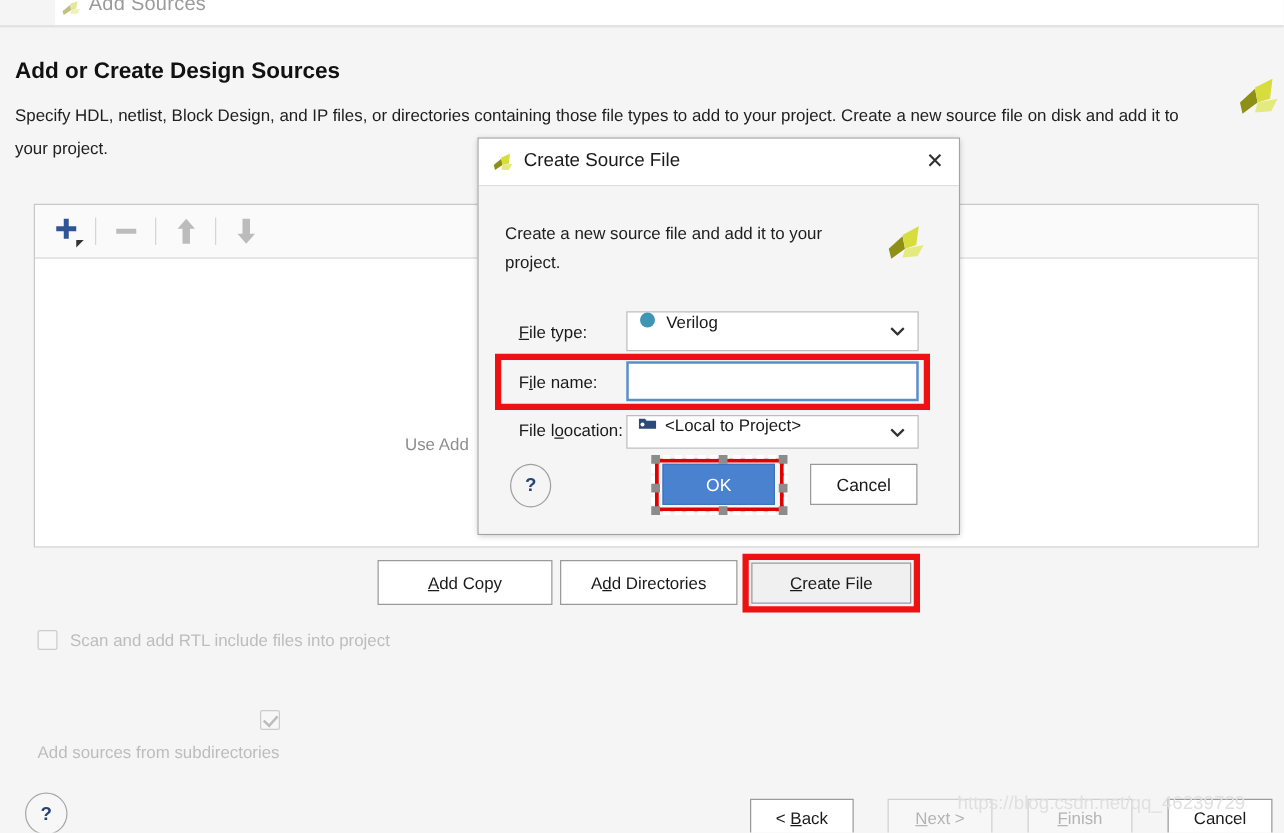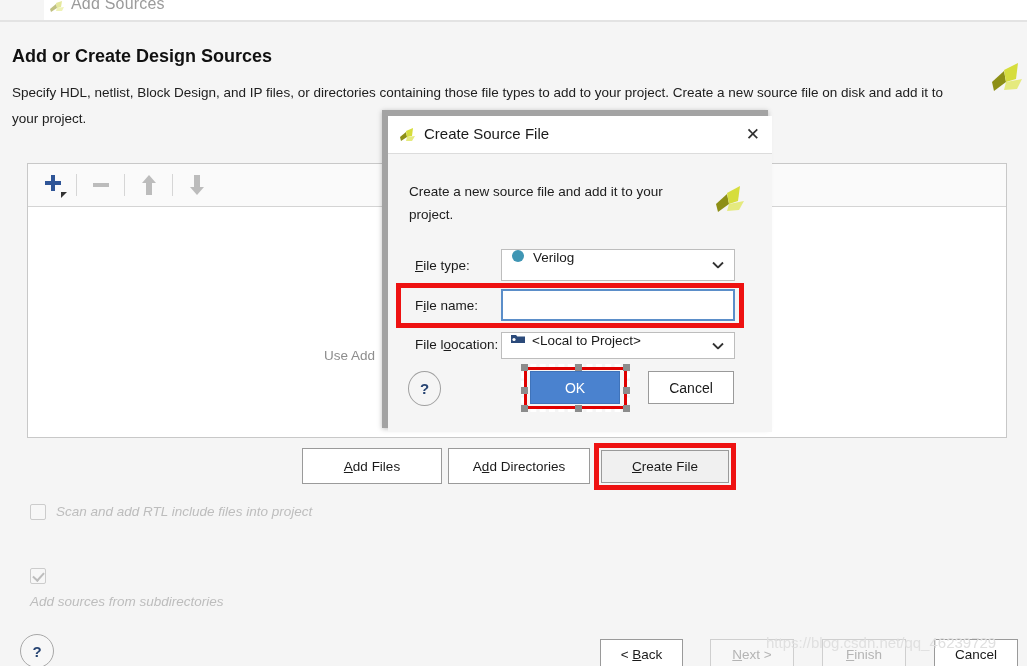--- a/index.html
+++ b/index.html
@@ -87,21 +87,21 @@
 
   #add-files-btn{position:absolute;left:302px;top:448px;width:140px;height:36px;}
   #add-dirs-btn{position:absolute;left:448px;top:448px;width:142px;height:36px;}
   #create-file-btn{position:absolute;left:601px;top:450px;width:128px;height:33px;}
   #create-file-hl{
     position:absolute;left:594px;top:443px;width:142px;height:47px;
     border:5px solid #ee1111;box-sizing:border-box;
   }
 
   
-  .chkrow{position:absolute;left:30px;display:flex;align-items:flex-start;gap:10px;font-style:italic;}
+  .chkrow{position:absolute;left:30px;display:flex;align-items:flex-end;gap:10px;}
   .chkbox{
     width:16px;height:16px;box-sizing:border-box;
     border:1px solid #cccccc;background:#f7f7f7;border-radius:2px;
     position:relative;
   }
   .chkbox.checked::after{
     content:"";position:absolute;left:4px;top:1px;
     width:5px;height:9px;border:solid #bdbdbd;border-width:0 2px 2px 0;
     transform:rotate(42deg);
   }
@@ -122,21 +122,21 @@
   .watermark{
     position:absolute;left:766px;top:634px;
     font-size:15px;color:#e0e0e0;white-space:nowrap;
     pointer-events:none;user-select:none;
   }
 
   
   .dialog{
     position:absolute;left:382px;top:110px;width:386px;height:318px;
     background:#f0f0f0;
-    border:6px solid #a3a3a3;
+    border:1px solid #a3a3a3;
     box-sizing:border-box;
     box-shadow:0 1px 5px rgba(0,0,0,.25);
   }
   .dlg-titlebar{
     position:absolute;left:0;top:0;width:384px;height:38px;
     background:#ffffff;border-bottom:1px solid #dcdcdc;box-sizing:border-box;
   }
   .dlg-ticon{position:absolute;left:10px;top:9px;width:20px;height:20px;}
   .dlg-title{
     position:absolute;left:36px;top:9px;
@@ -287,21 +287,21 @@
         </svg>
       </div>
     </div>
 
     <div class="panel-body">
       <div class="panel-hint">Use Add</div>
     </div>
   </div>
 
   <div class="btn" id="add-files-btn">
-    <span><span class="ul">A</span><span>dd Files</span></span>
+    <span><span class="ul">A</span><span>dd Copy</span></span>
   </div>
   <div class="btn" id="add-dirs-btn">
     <span>A<span class="ul">d</span><span>d Directories</span></span>
   </div>
   <div class="btn flat" id="create-file-btn">
     <span><span class="ul">C</span><span>reate File</span></span>
   </div>
   <div id="create-file-hl"></div>
 
   <div class="chkrow" style="top:504px;">

